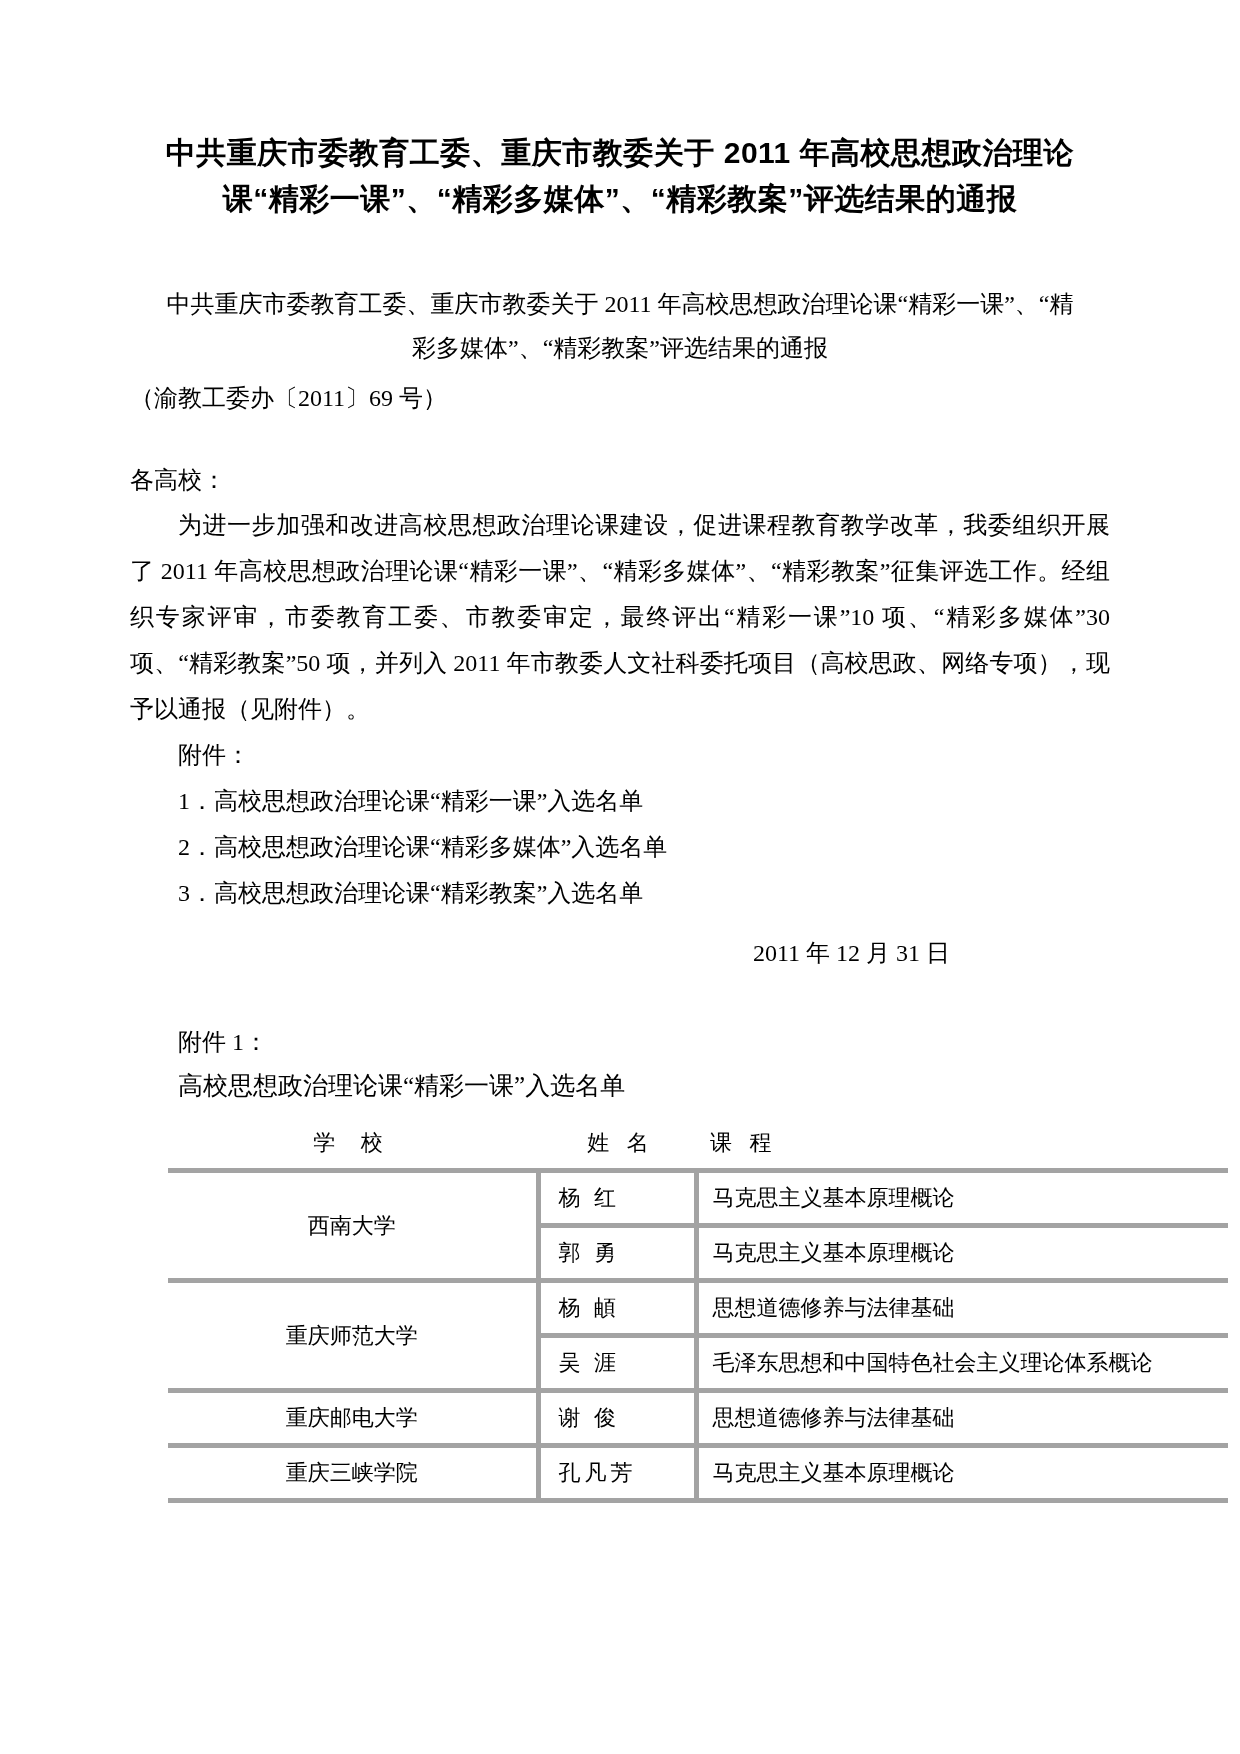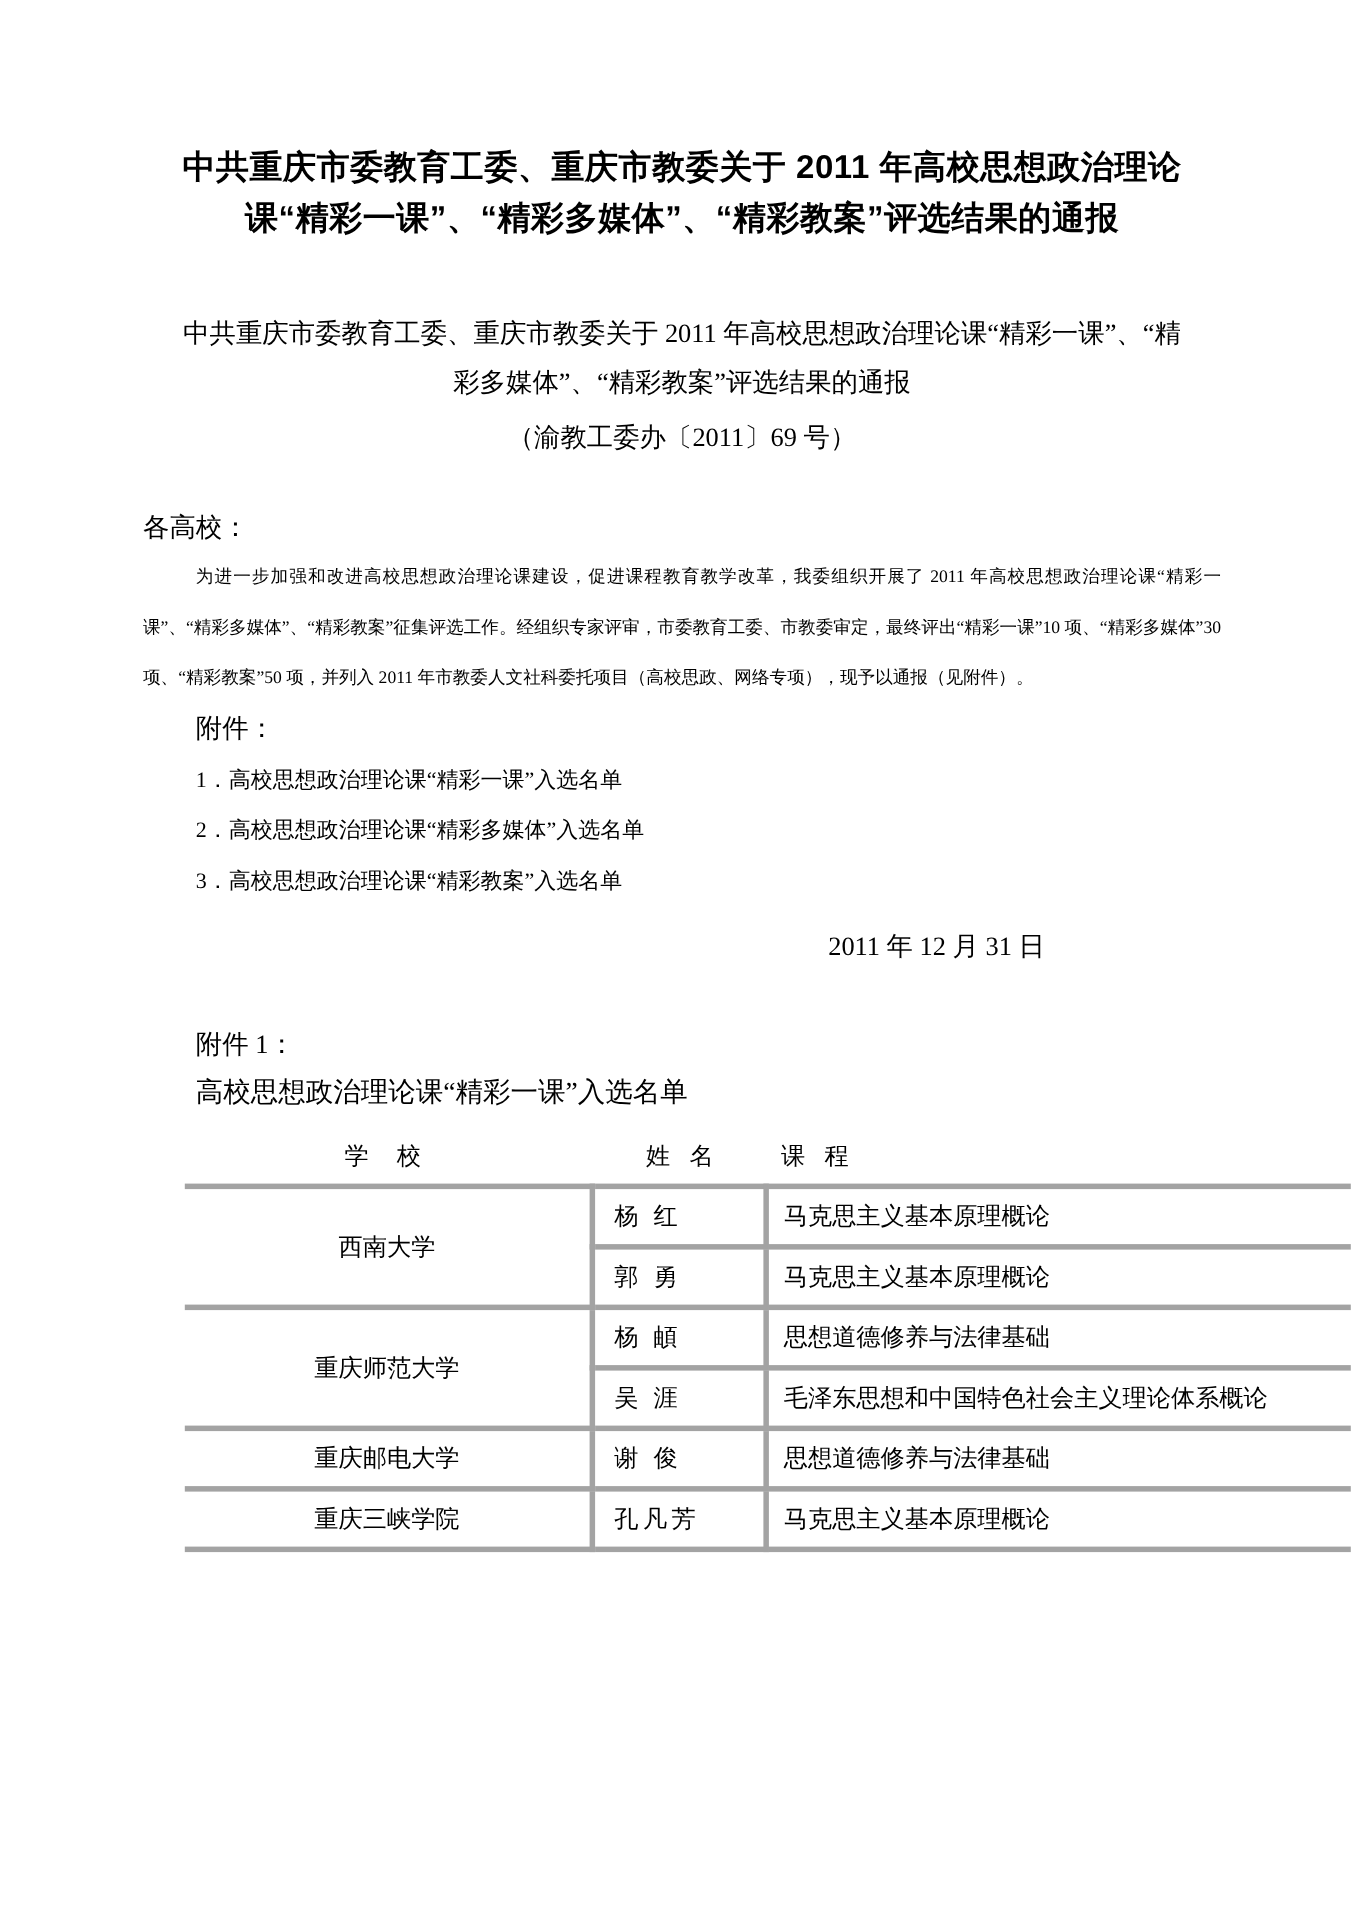--- a/index.html
+++ b/index.html
@@ -32,43 +32,43 @@
   .spacer-lg { height: 60px; }
   .subtitle {
     font-size: 24px;
     line-height: 44px;
     text-align: center;
     margin: 0 30px;
   }
   .docnum {
     font-size: 24px;
     line-height: 44px;
-    text-align: center;
+    text-align: left;
     margin-top: 6px;
   }
   .spacer-md { height: 38px; }
   .salutation {
     font-size: 24px;
     line-height: 44px;
     text-align: left;
   }
   .body-para {
-    font-size: 16px;
+    font-size: 24px;
     line-height: 46px;
     text-align: justify;
     text-justify: inter-ideograph;
     text-indent: 48px;
   }
   .attach-label {
     font-size: 24px;
     line-height: 46px;
     text-indent: 48px;
   }
   .attach-item {
-    font-size: 20px;
+    font-size: 24px;
     line-height: 46px;
     text-indent: 48px;
   }
   .date-line {
     font-size: 24px;
     line-height: 46px;
     text-align: right;
     padding-right: 160px;
     margin-top: 14px;
   }

